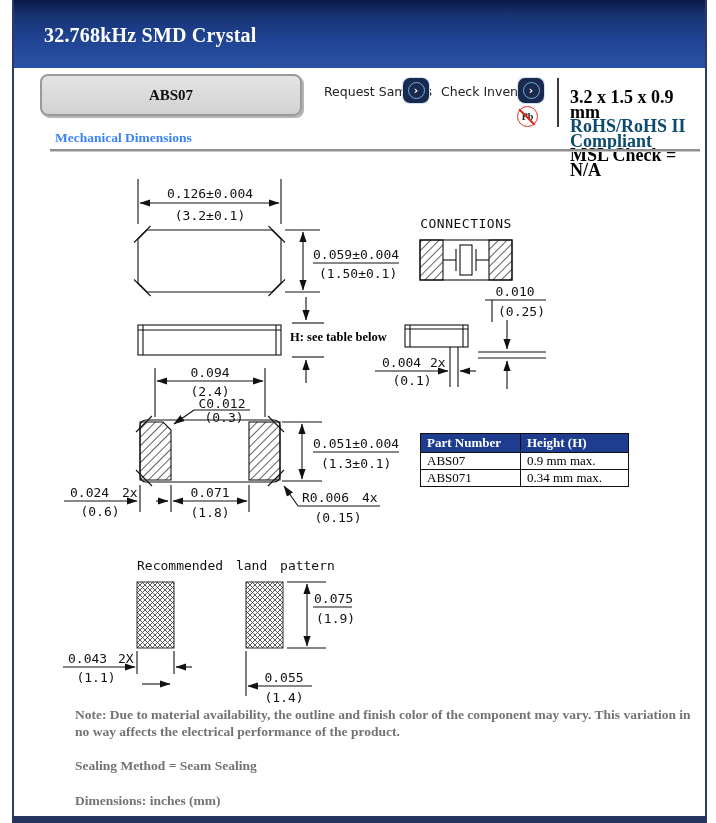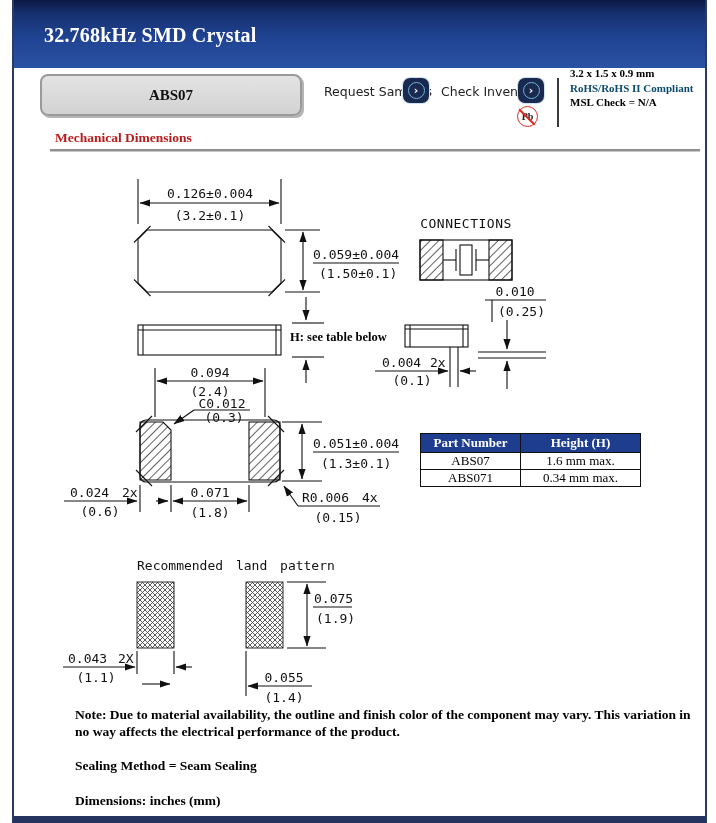--- a/index.html
+++ b/index.html
@@ -52,39 +52,39 @@
     position:absolute; left:517px; top:106px; width:21px; height:21px;
     border:1.6px solid #da2b20; border-radius:50%;
     display:flex; align-items:center; justify-content:center;
     font-size:10px; font-weight:bold; color:#222; background:#fff;
   }
   .pb-slash {
     position:absolute; left:-2px; top:8.5px; width:22px; height:1.7px;
     background:#da2b20; transform:rotate(45deg);
   }
   .hdr-divider { position:absolute; left:557px; top:78px; width:2px; height:49px; background:#3a3a3a; }
-  .spec-block { position:absolute; left:570px; top:66px; width:136px; font-size:11px; font-weight:bold; line-height:14.5px; color:#000; }
+  .spec-block { position:absolute; left:570px; top:90px; width:136px; font-size:18px; font-weight:bold; line-height:14.5px; color:#000; }
   .spec-rohs { color:#0c4a6e; }
-  .section-heading { position:absolute; left:55px; top:130px; font-size:13.5px; font-weight:bold; color:#b91c1c; }
+  .section-heading { position:absolute; left:55px; top:130px; font-size:13.5px; font-weight:bold; color:#3b82f6; }
   .section-rule { position:absolute; left:50px; top:149px; width:650px; height:3px; background:#8f8f8f; border-bottom:1px solid #c9c9c9; }
   .drawing-svg { position:absolute; left:30px; top:165px; }
   .cad  { font-family:"DejaVu Sans Mono", monospace; font-size:13px; fill:#111; }
   .cadw { font-family:"DejaVu Sans Mono", monospace; font-size:13px; fill:#111; word-spacing:5px; }
   .ser  { font-family:"Liberation Serif", serif; font-weight:bold; font-size:12.5px; fill:#000; }
   .parts-table {
     position:absolute; left:420px; top:433px; border-collapse:collapse;
-    font-size:13px; text-align:center; color:#000;
+    font-size:13px; text-align:left; color:#000;
   }
   .parts-table th {
     background:#1e3d8f; color:#fff; font-weight:bold; border:1px solid #111;
     height:19px; padding:0 6px;
   }
   .parts-table td { background:#fff; border:1px solid #111; height:17px; padding:0 6px; }
-  .col-pn { width:100px; } .col-h { width:120px; }
-  .note-block { position:absolute; left:75px; width:630px; font-size:13.5px; font-weight:bold; line-height:17px; color:#000000; }
+  .col-pn { width:100px; } .col-h { width:108px; }
+  .note-block { position:absolute; left:75px; width:630px; font-size:13.5px; font-weight:bold; line-height:17px; color:#737373; }
   .note-availability { top:706px; }
   .note-sealing { top:757px; }
   .note-dims { top:792px; }
 </style>
 </head>
 <body>
 
 <div class="page">
   <div class="header-bar">
     <div class="header-title">32.768kHz SMD Crystal</div>
@@ -266,21 +266,21 @@
   <table class="parts-table">
     <thead>
       <tr>
         <th class="col-pn">Part Number</th>
         <th class="col-h">Height (H)</th>
       </tr>
     </thead>
     <tbody>
       <tr>
         <td>ABS07</td>
-        <td>1.6 mm max.</td>
+        <td>0.9 mm max.</td>
       </tr>
       <tr>
         <td>ABS071</td>
         <td>0.34 mm max.</td>
       </tr>
     </tbody>
   </table>
 
   <div class="note-block note-availability">Note: Due to material availability, the outline and finish color of the component may vary. This variation in no way affects the electrical performance of the product.</div>
   <div class="note-block note-dims">Dimensions: inches (mm)</div>

